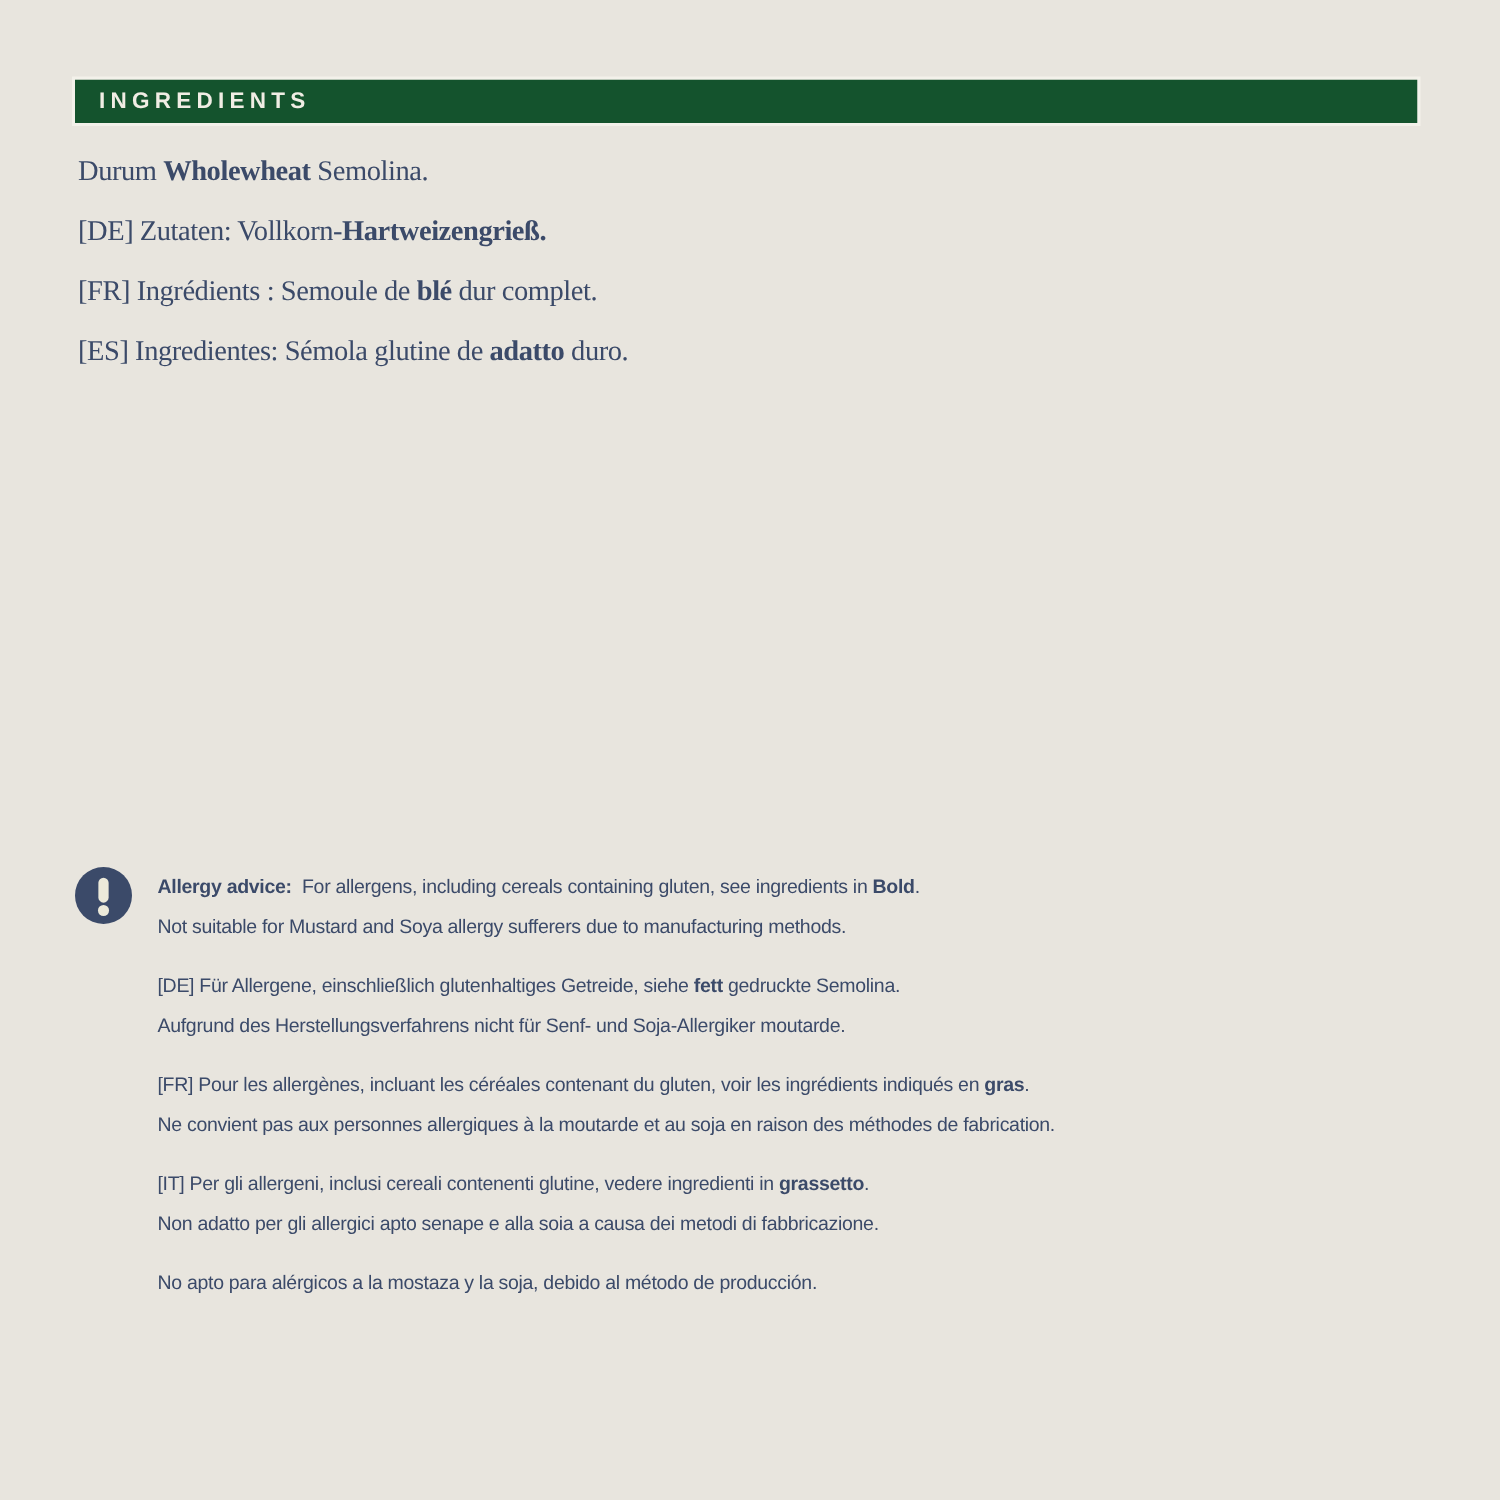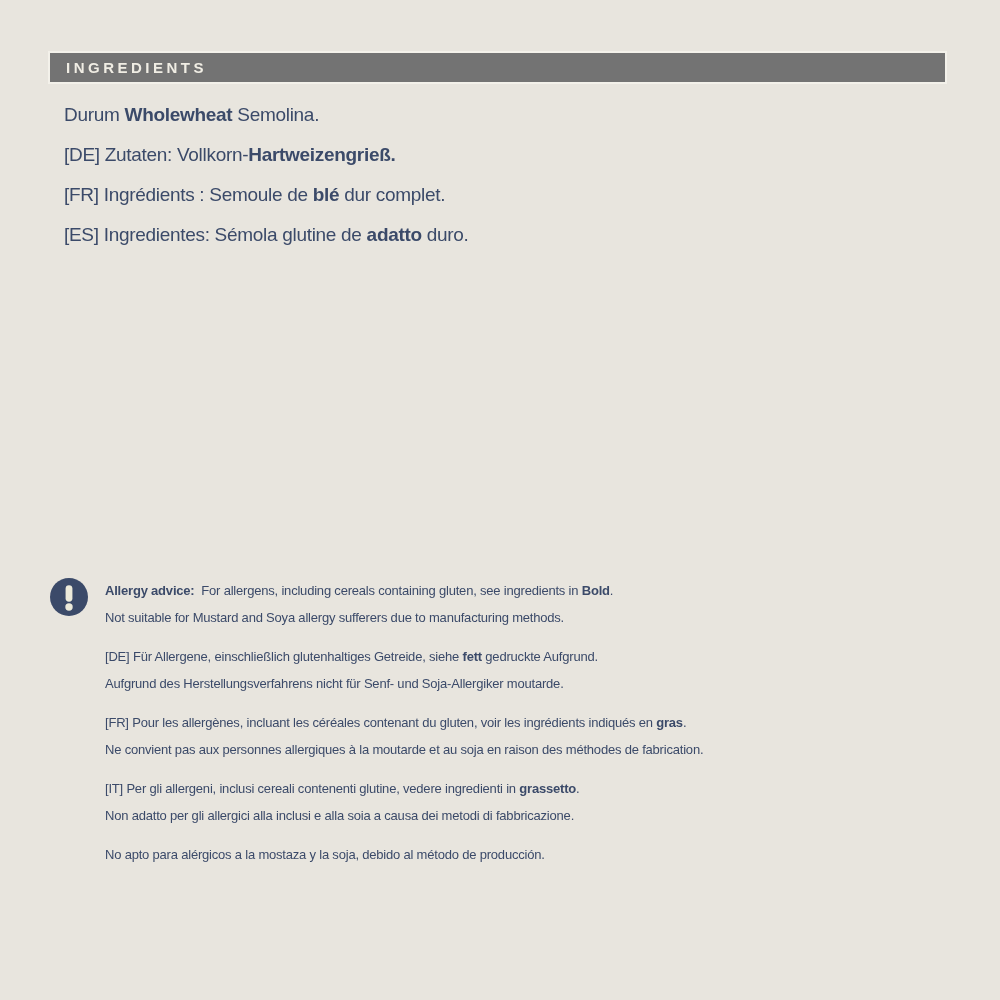--- a/index.html
+++ b/index.html
@@ -10,38 +10,39 @@
     color: #3b4a69;
     position: relative;
     overflow: hidden;
   }
   .canvas { position: absolute; inset: 0; }
 
   .header-bar {
     position: absolute;
     left: 50px; top: 53px;
     width: 895px; height: 29px;
-    background: #737373;
+    background: #14532d;
     outline: 2px solid #f3f1ea;
     display: flex; align-items: center;
     box-sizing: border-box;
     padding-left: 16px;
   }
   .header-bar span {
     color: #f0ede4;
     font-size: 15px;
     font-weight: bold;
     letter-spacing: 3.5px;
     line-height: 1;
   }
 
   .ingredients {
     position: absolute;
-    left: 64px; top: 104px;
+    left: 52px; top: 104px;
     width: 880px;
+    font-family: Liberation Serif, serif;
   }
   .ingredients p {
     margin: 0 0 19px 0;
     font-size: 19px;
     line-height: 21px;
     letter-spacing: -0.3px;
   }
 
   .allergy {
     position: absolute;
@@ -91,30 +92,30 @@
         <rect x="16.4" y="7.5" width="7.2" height="17.5" rx="3.6" fill="#eceada"></rect>
         <circle cx="20" cy="30.5" r="3.9" fill="#eceada"></circle>
       </svg>
     </div>
     <div class="allergy-text" id="allergy-paragraphs">
         <p class="para">
           <span class="line"><span class="b">Allergy advice:</span><span>&nbsp; For allergens, including cereals containing gluten, see ingredients in </span><span class="b">Bold</span><span>.</span></span>
           <span class="line"><span>Not suitable for Mustard and Soya allergy sufferers due to manufacturing methods.</span></span>
         </p>
         <p class="para">
-          <span class="line"><span>[DE] Für Allergene, einschließlich glutenhaltiges Getreide, siehe </span><span class="b">fett</span><span> gedruckte Aufgrund.</span></span>
+          <span class="line"><span>[DE] Für Allergene, einschließlich glutenhaltiges Getreide, siehe </span><span class="b">fett</span><span> gedruckte Semolina.</span></span>
           <span class="line"><span>Aufgrund des Herstellungsverfahrens nicht für Senf- und Soja-Allergiker moutarde.</span></span>
         </p>
         <p class="para">
           <span class="line"><span>[FR] Pour les allergènes, incluant les céréales contenant du gluten, voir les ingrédients indiqués en </span><span class="b">gras</span><span>.</span></span>
           <span class="line"><span>Ne convient pas aux personnes allergiques à la moutarde et au soja en raison des méthodes de fabrication.</span></span>
         </p>
         <p class="para">
           <span class="line"><span>[IT] Per gli allergeni, inclusi cereali contenenti glutine, vedere ingredienti in </span><span class="b">grassetto</span><span>.</span></span>
-          <span class="line"><span>Non adatto per gli allergici alla inclusi e alla soia a causa dei metodi di fabbricazione.</span></span>
+          <span class="line"><span>Non adatto per gli allergici apto senape e alla soia a causa dei metodi di fabbricazione.</span></span>
         </p>
         <p class="para">
           <span class="line"><span>No apto para alérgicos a la mostaza y la soja, debido al método de producción.</span></span>
         </p>
       </div>
   </div>
 
 </div>
 
 </body></html>

